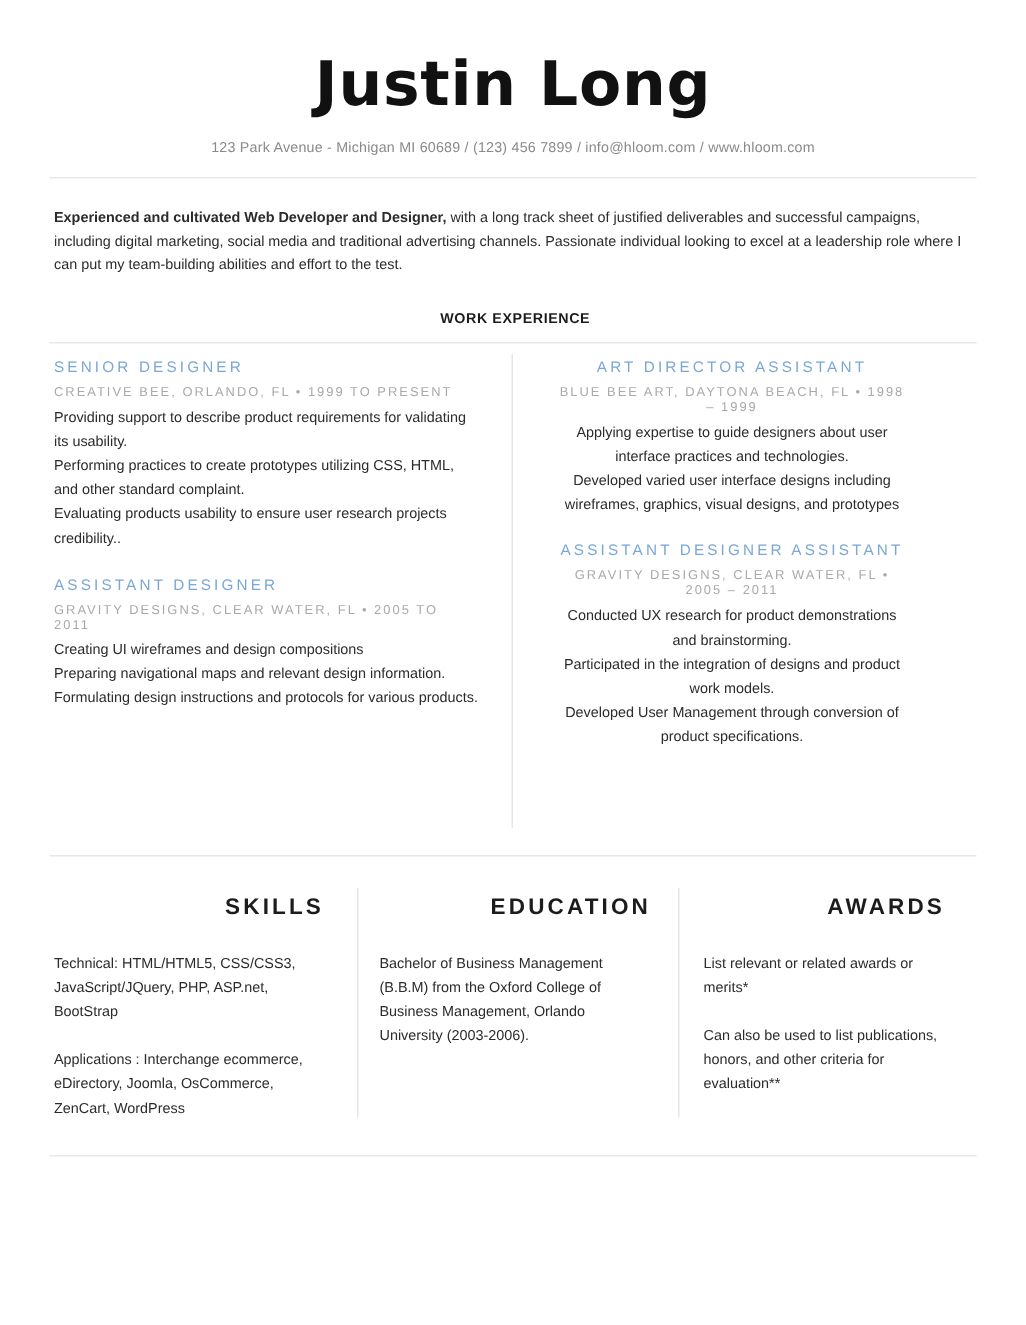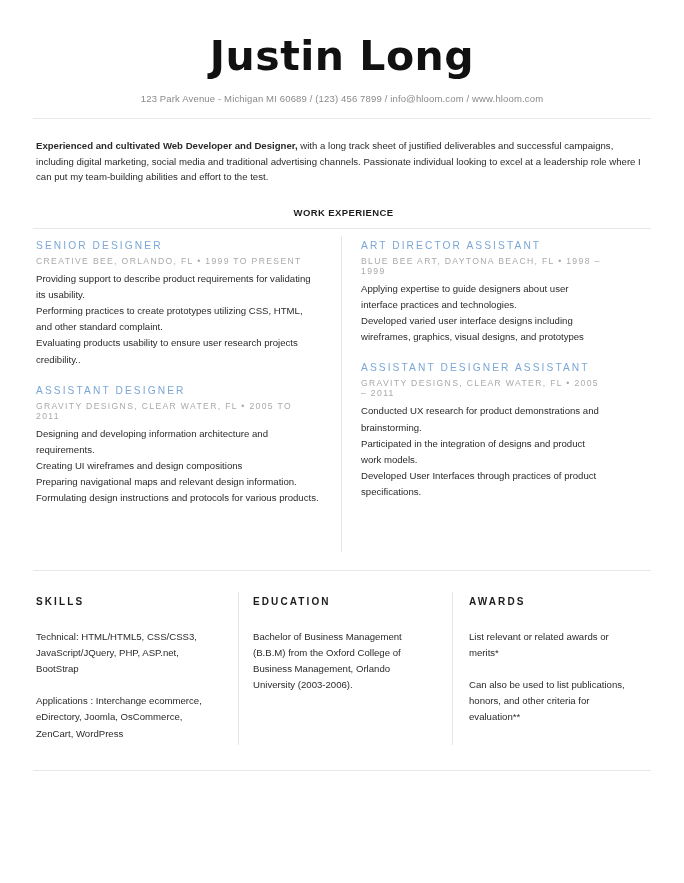--- a/index.html
+++ b/index.html
@@ -91,21 +91,21 @@
     position: absolute;
     top: 240px;
     width: 100%;
     box-sizing: border-box;
     display: flex;
   }
   .exp-col {
     box-sizing: border-box;
   }
   .exp-col.left  { width: 341px; padding-left: 36px; padding-right: 22px; }
-  .exp-col.right { width: 294px; padding-left: 20px; padding-right: 30px; }
+  .exp-col.right { width: 294px; padding-left: 30px; padding-right: 30px; text-align: center; }
 
   .job { margin-bottom: 17px; }
   .job:last-child { margin-bottom: 0; }
 
   .job-title {
     font-size: 10.2px;
     font-weight: normal;
     letter-spacing: 2.1px;
     color: #7ba7d7;
     margin-bottom: 5px;
@@ -129,25 +129,26 @@
     width: 100%;
     box-sizing: border-box;
     display: flex;
   }
   .bot-col { box-sizing: border-box; }
   .bot-col.c1 { width: 238px; padding-left: 36px; padding-right: 22px; }
   .bot-col.c2 { width: 214px; padding-left: 15px; padding-right: 18px; }
   .bot-col.c3 { width: 202px; padding-left: 17px; padding-right: 24px; }
 
   .bot-title {
-    font-size: 10px;
+    font-size: 15px;
     font-weight: bold;
     letter-spacing: 2.1px;
     color: #1c1c1c;
     margin-bottom: 22px;
+    text-align: right;
   }
   .bot-line {
     font-size: 9.6px;
     line-height: 1.68;
     color: #2b2b2b;
   }
   .bot-group { margin-bottom: 16px; }
   .bot-group:last-child { margin-bottom: 0; }
 </style>
 </head>
@@ -177,21 +178,20 @@
         <div class="job-title">SENIOR DESIGNER</div>
         <div class="job-meta">CREATIVE BEE, ORLANDO, FL • 1999 TO PRESENT</div>
         <div class="job-line">Providing support to describe product requirements for validating its usability.</div>
         <div class="job-line">Performing practices to create prototypes utilizing CSS, HTML, and other standard complaint.</div>
         <div class="job-line">Evaluating products usability to ensure user research projects credibility..</div>
       </div>
 
       <div class="job">
         <div class="job-title">ASSISTANT DESIGNER</div>
         <div class="job-meta">GRAVITY DESIGNS, CLEAR WATER, FL • 2005 TO 2011</div>
-        <div class="job-line">Designing and developing information architecture and requirements.</div>
         <div class="job-line">Creating UI wireframes and design compositions</div>
         <div class="job-line">Preparing navigational maps and relevant design information.</div>
         <div class="job-line">Formulating design instructions and protocols for various products.</div>
       </div>
 
     </div>
 
     <div class="exp-col right">
 
       <div class="job">
@@ -199,21 +199,21 @@
         <div class="job-meta">BLUE BEE ART, DAYTONA BEACH, FL • 1998 – 1999</div>
         <div class="job-line">Applying expertise to guide designers about user interface practices and technologies.</div>
         <div class="job-line">Developed varied user interface designs including wireframes, graphics, visual designs, and prototypes</div>
       </div>
 
       <div class="job">
         <div class="job-title">ASSISTANT DESIGNER ASSISTANT</div>
         <div class="job-meta">GRAVITY DESIGNS, CLEAR WATER, FL • 2005 – 2011</div>
         <div class="job-line">Conducted UX research for product demonstrations and brainstorming.</div>
         <div class="job-line">Participated in the integration of designs and product work models.</div>
-        <div class="job-line">Developed User Interfaces through practices of product specifications.</div>
+        <div class="job-line">Developed User Management through conversion of product specifications.</div>
       </div>
 
     </div>
   </div>
 
   <div class="hr hr-bottom"></div>
   <div class="vr vr-edu"></div>
   <div class="vr vr-awards"></div>
 
   <div class="bottom">

